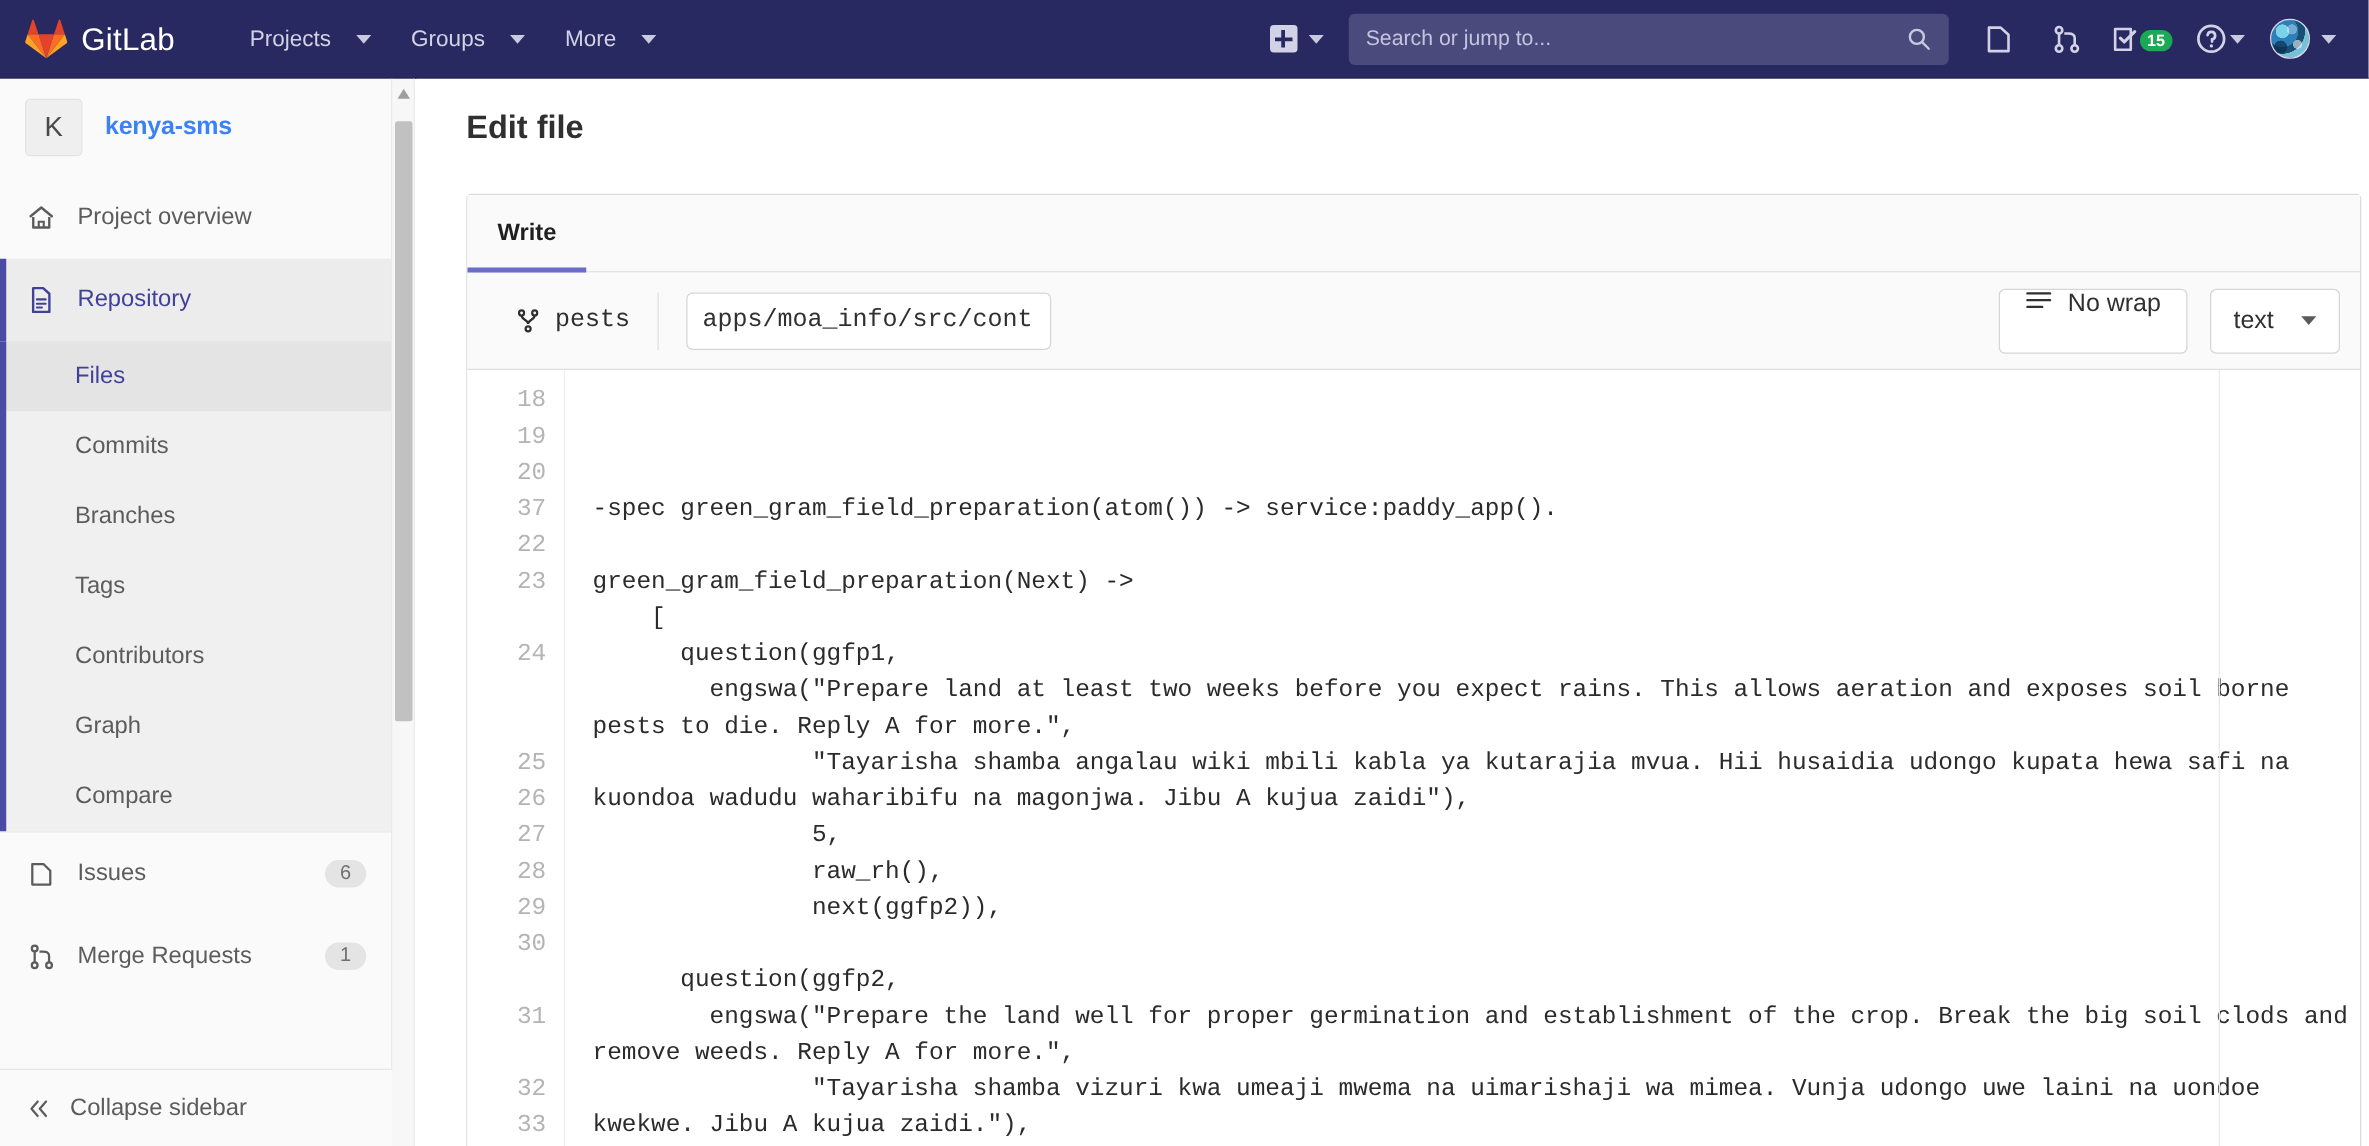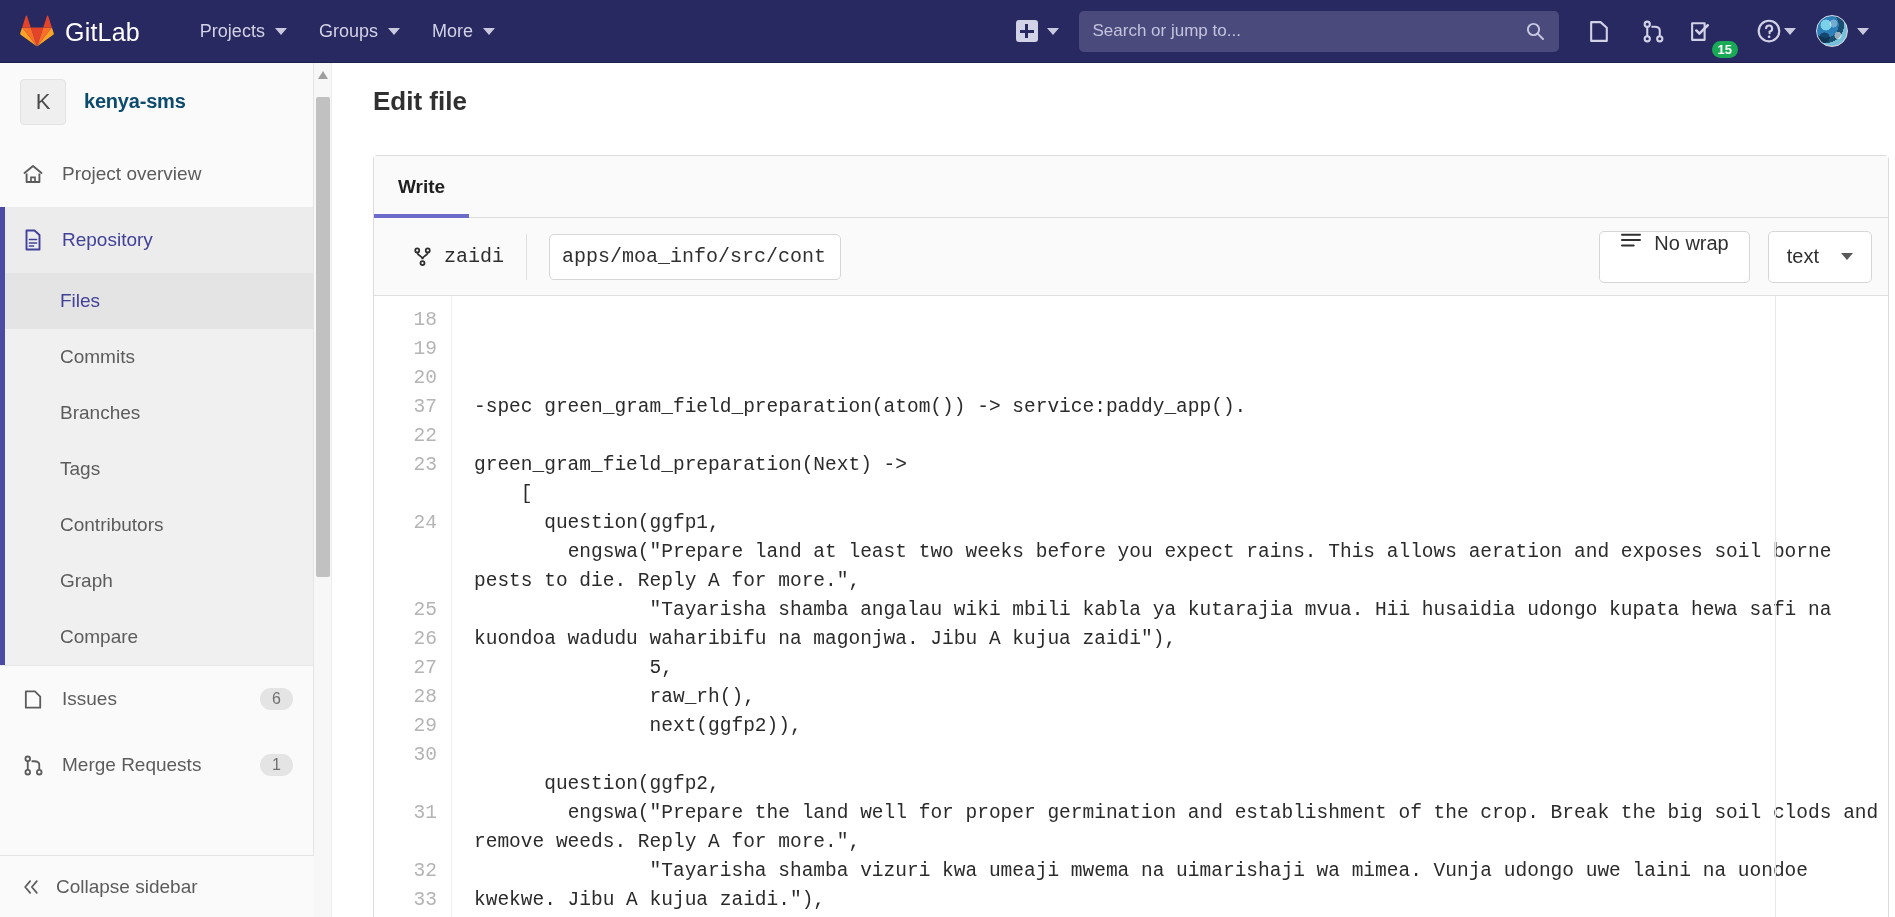--- a/index.html
+++ b/index.html
@@ -18,21 +18,21 @@
   }
   .nav-logo-wrap { display: flex; align-items: flex-end; margin-left: 20px; }
   .tanuki { width: 34px; height: 32px; }
   .nav-brand {
     color: #fff; font-size: 25px; margin-left: 11px; letter-spacing: .2px;
     font-weight: 400;
   }
   .nav-links { display: flex; align-items: center; margin-left: 44px; }
   .nav-link {
     color: #d2d2e6; font-size: 18px; padding: 8px 16px; display: flex;
-    align-items: center; gap: 10px; cursor: pointer; border-radius: 4px;
+    align-items: center; gap: 20px; cursor: pointer; border-radius: 4px;
   }
   .caret-d {
     width: 0; height: 0; border-left: 6px solid transparent;
     border-right: 6px solid transparent; border-top: 7px solid #c9c9e0;
     display: inline-block;
   }
   .nav-right {
     margin-left: auto; display: flex; align-items: center; gap: 0px;
     padding-right: 18px; height: 100%;
   }
@@ -63,21 +63,21 @@
   .mag { width: 20px; height: 20px; flex-shrink: 0; }
 
   .nav-icon-btn {
     width: 54px; height: 63px; display: flex; align-items: center;
     justify-content: center; cursor: pointer; position: relative;
   }
   .nav-icon-btn svg { display: block; }
   .count-badge {
     background: #1aaa55; color: #fff; font-size: 13px; font-weight: bold;
     border-radius: 9px; padding: 1px 6px; margin-left: -4px;
-    position: relative; top: 18px;
+    position: relative; top: 1px;
   }
   .todo-group {
     display: flex; align-items: center; height: 63px; padding: 0 10px 0 8px;
     cursor: pointer; gap: 2px;
   }
   .avatar-btn {
     display: flex; align-items: center; gap: 9px; padding: 0 8px 0 10px;
     height: 63px; cursor: pointer;
   }
   .avatar {
@@ -102,21 +102,21 @@
   .proj-header {
     display: flex; align-items: center; height: 78px; padding: 0 20px;
     cursor: pointer; border-bottom: 1px solid transparent;
   }
   .proj-avatar {
     width: 46px; height: 46px; background: #efefef; border: 1px solid #e3e3e3;
     border-radius: 4px; display: flex; align-items: center; justify-content: center;
     font-size: 22px; color: #4a4a4a; font-weight: 400;
   }
   .proj-name {
-    margin-left: 18px; font-size: 20px; color: #0c4a6e; font-weight: bold;
+    margin-left: 18px; font-size: 20px; color: #3b82f6; font-weight: bold;
     letter-spacing: -.2px;
   }
   .side-scroll { flex: 1; overflow: hidden; }
 
   .side-item {
     display: flex; align-items: center; height: 66px; padding: 0 20px;
     cursor: pointer; color: #5c5c5c; font-size: 19px; position: relative;
   }
   .side-item .ico {
     width: 26px; display: flex; align-items: center; justify-content: center;
@@ -413,21 +413,21 @@
     </div>
 
     <div class="toolbar">
       <div class="branch-chip">
         <svg width="21" height="21" viewBox="0 0 24 24">
           <circle cx="6" cy="5" r="2.3" fill="none" stroke="#2e2e2e" stroke-width="2"></circle>
           <circle cx="18" cy="5" r="2.3" fill="none" stroke="#2e2e2e" stroke-width="2"></circle>
           <circle cx="12" cy="19.5" r="2.3" fill="none" stroke="#2e2e2e" stroke-width="2"></circle>
           <path d="M6 7.4c0 4 6 3.6 6 7.6M18 7.4c0 4-6 3.6-6 7.6" fill="none" stroke="#2e2e2e" stroke-width="2"></path>
         </svg>
-        <span>zaidi</span>
+        <span>pests</span>
       </div>
 
       <input class="path-input" value="apps/moa_info/src/cont" style="">
 
       <div class="toolbar-right">
         <div class="btn-nowrap">
           <svg width="22" height="18" viewBox="0 0 24 20">
             <path d="M2 3h20M2 9h20M2 15h13" stroke="#303030" stroke-width="2.2" stroke-linecap="round"></path>
           </svg>
           <span>No wrap</span>

